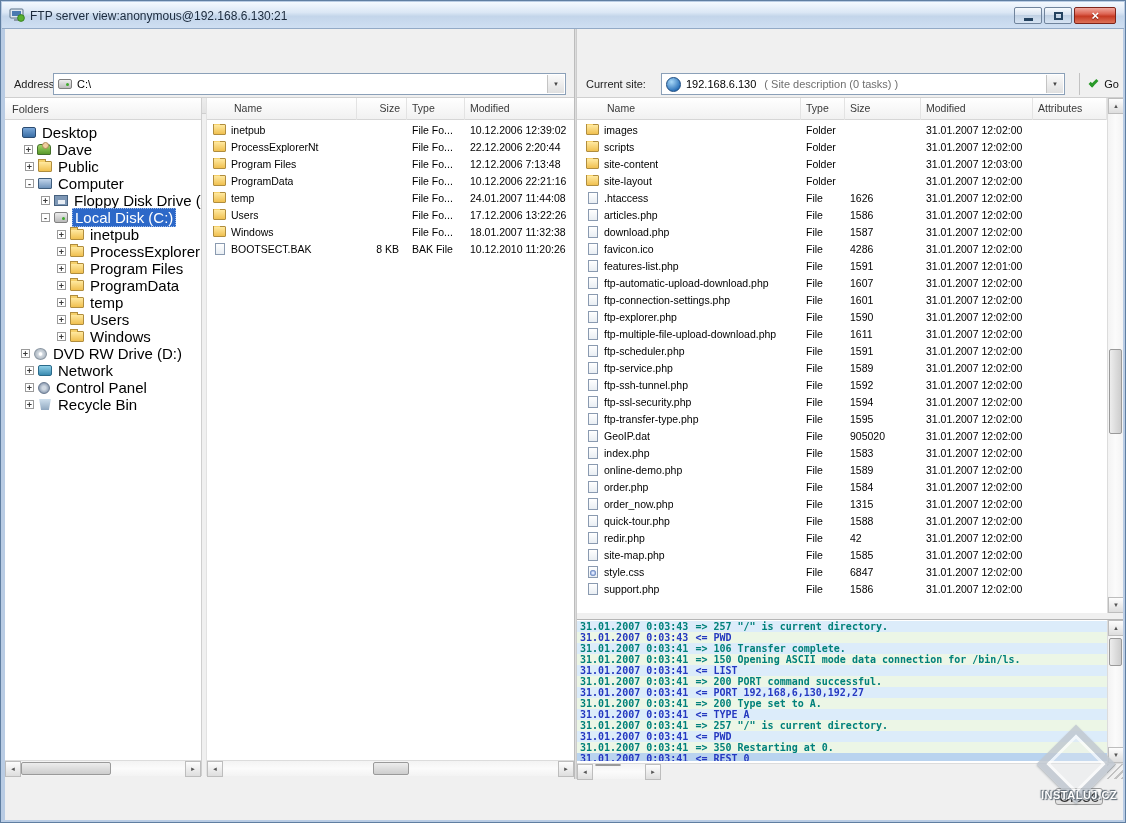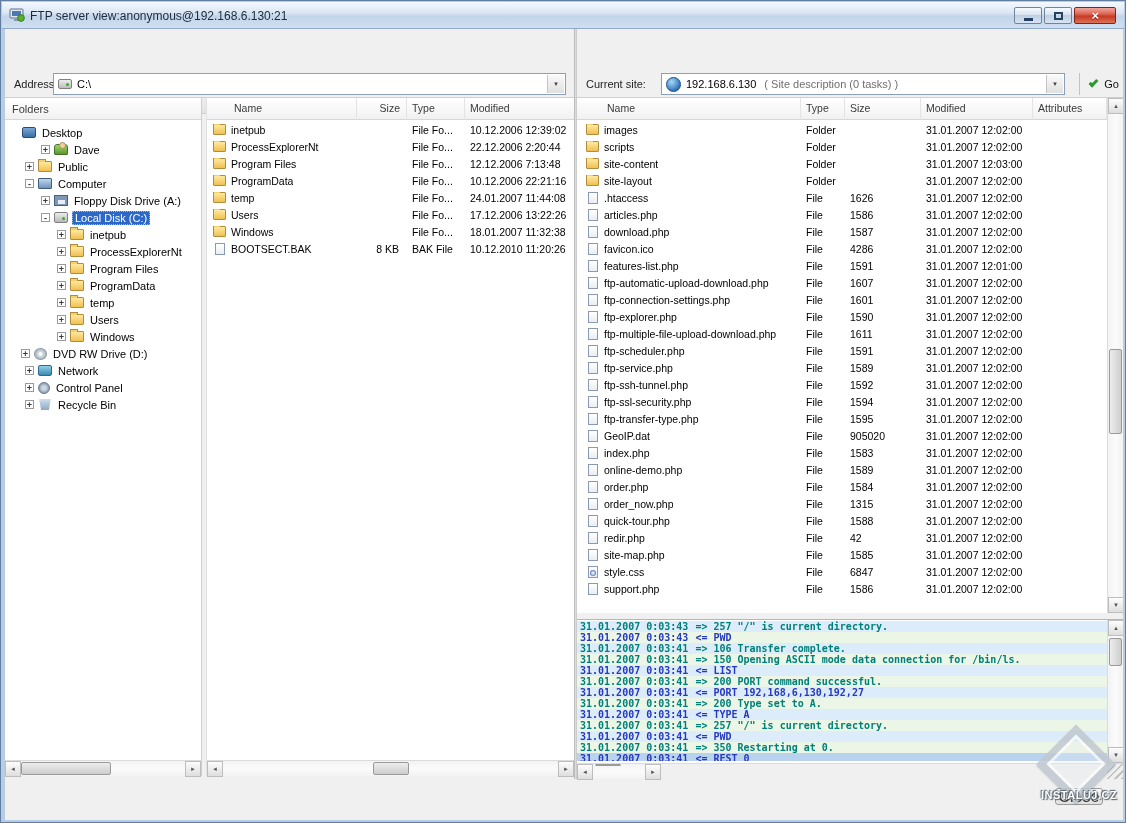--- a/index.html
+++ b/index.html
@@ -129,21 +129,21 @@
 
   
   .fico{width:13px;height:11px;margin-right:5px;flex:none;position:relative;display:inline-block;}
   .fico.folder{background:linear-gradient(#ffe9a0,#f0c050);border:1px solid #b08d3e;border-radius:1px;}
   .fico.folder::before{content:"";position:absolute;left:-1px;top:-3px;width:6px;height:2px;background:#f5d06a;border:1px solid #b08d3e;border-bottom:none;border-radius:1px 1px 0 0;}
   .fico.file,.fico.css{width:10px;height:12px;margin-left:2px;margin-right:6px;background:linear-gradient(#ffffff,#e9eef3);border:1px solid #8a9ab0;}
   .fico.css::after{content:"";position:absolute;left:1px;top:3px;width:6px;height:6px;border-radius:50%;background:radial-gradient(#dfe9ff 20%,#5a7ab8 70%);}
 
   
   .tree{position:absolute;left:0;top:22px;right:0;bottom:16px;overflow:hidden;padding-top:4px;}
-  .trow{display:flex;align-items:center;height:17px;font-size:11px;color:#000;white-space:nowrap;}
+  .trow{display:flex;align-items:center;height:17px;font-size:15px;color:#000;white-space:nowrap;}
   .expander{width:9px;height:9px;margin-right:4px;flex:none;text-align:center;font:bold 9px/8px "Liberation Sans",sans-serif;color:#3a3a3a;}
   .expander.plus,.expander.minus{border:1px solid #9a9a9a;background:#fff;}
   .expander.plus::before{content:"+";}
   .expander.minus::before{content:"-";}
   .tlabel{padding:0 2px;overflow:hidden;}
   .trow.selected .tlabel{background:#2c68c8;color:#fff;border:1px dotted #9cb8e8;}
 
   .tico{width:14px;height:11px;margin-right:4px;flex:none;position:relative;display:inline-block;}
   .tico.desktop{background:linear-gradient(#7aa7d8,#3a6ea5);border:1px solid #2a4a70;border-radius:2px;}
   .tico.user{background:linear-gradient(#9fd468,#5a9a2a);border:1px solid #44702a;border-radius:3px 3px 1px 1px;}
@@ -263,21 +263,21 @@
     <div class="pane folders-pane">
       <div class="pane-header">Folders</div>
       <div class="tree">
 
           <div class="trow" style="padding-left: 4px;">
             <span class="expander none"></span>
             <i class="tico desktop"></i>
             <span class="tlabel">Desktop</span>
           </div>
 
-          <div class="trow" style="padding-left: 36px;">
+          <div class="trow" style="padding-left: 19px;">
             <span class="expander plus"></span>
             <i class="tico user"></i>
             <span class="tlabel">Dave</span>
           </div>
 
           <div class="trow" style="padding-left: 20px;">
             <span class="expander plus"></span>
             <i class="tico folder"></i>
             <span class="tlabel">Public</span>
           </div>

